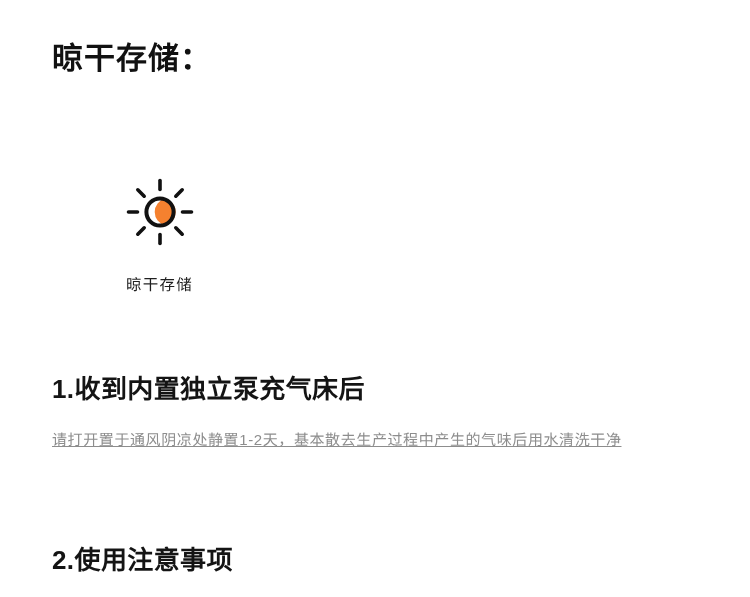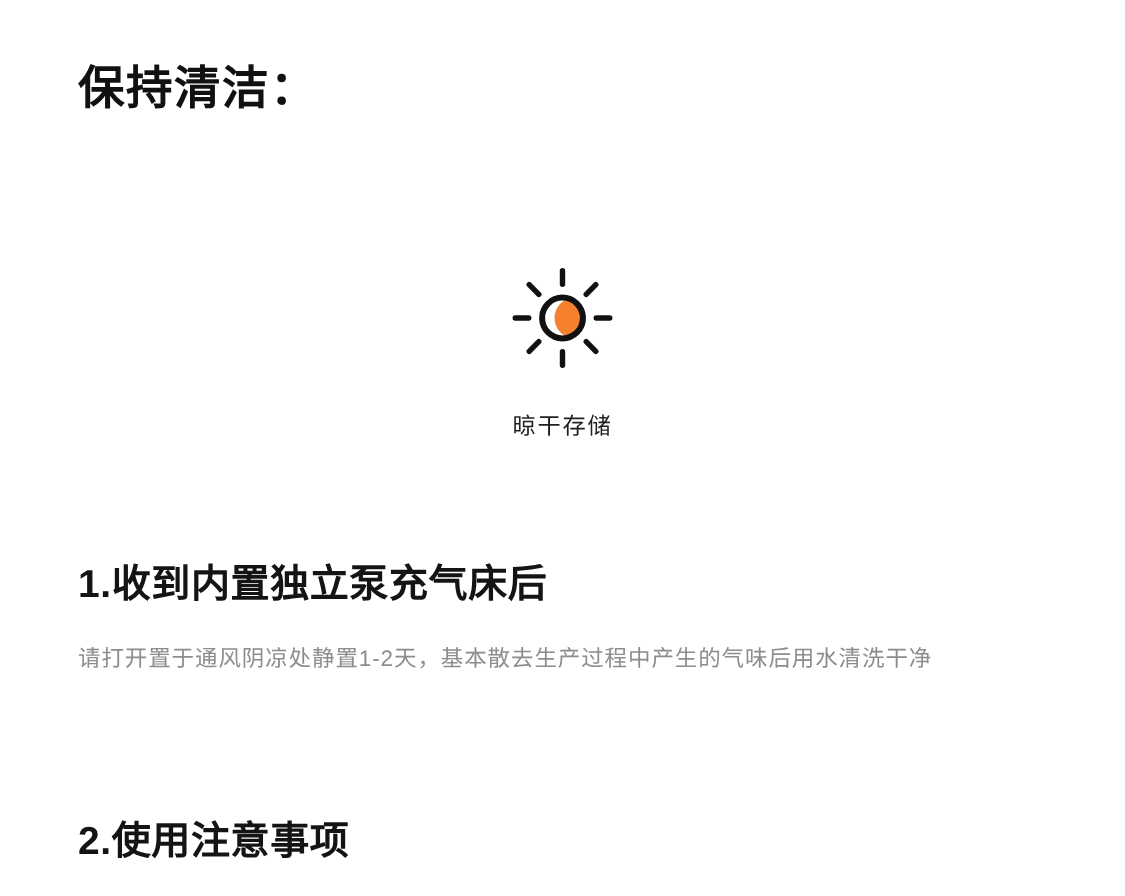--- a/index.html
+++ b/index.html
@@ -51,21 +51,21 @@
     white-space: nowrap;
   }
 
   
   .icon-row {
     position: absolute;
     left: 52px;
     top: 170px;
     width: 646px;
     display: flex;
-    justify-content: center;
+    justify-content: space-between;
   }
 
   .icon-cell {
     width: 215px;
     display: flex;
     flex-direction: column;
     align-items: center;
   }
 
   .icon-art {
@@ -104,29 +104,30 @@
   }
 
   .section-body {
     margin-top: 18px;
     font-size: 15px;
     font-weight: 400;
     letter-spacing: 0.6px;
     color: #8d8d8d;
     line-height: 2.0;
     width: 640px;
+    text-decoration: underline;
   }
 </style>
 </head>
 <body>
 
 <div class="page">
 
   <div class="header">
-    <div class="title-cn">保持清洁：</div>
+    <div class="title-cn">晾干存储：</div>
   </div>
 
   <div class="icon-row">
 
     <div class="icon-cell">
       <svg class="icon-art" viewBox="0 0 84 84">
 
         <path d="M47.2 28.6 a13.8 13.8 0 0 0 0 26.8 a13.8 13.8 0 0 0 0 -26.8 Z" fill="#F5812F"></path>
         <path d="M46.8 29.0 a13.6 13.6 0 0 0 -7.0 25.6 a14 14 0 0 1 7.0 -25.6 Z" fill="#ffffff"></path>
 

